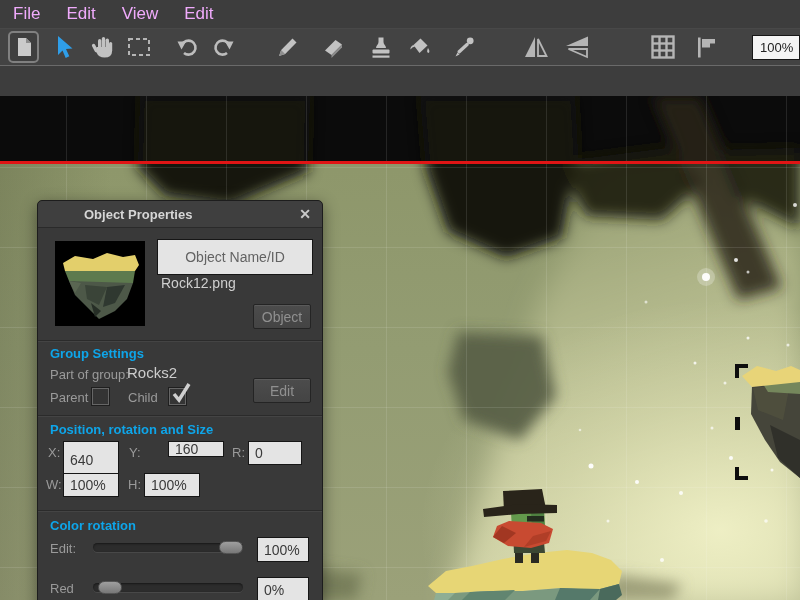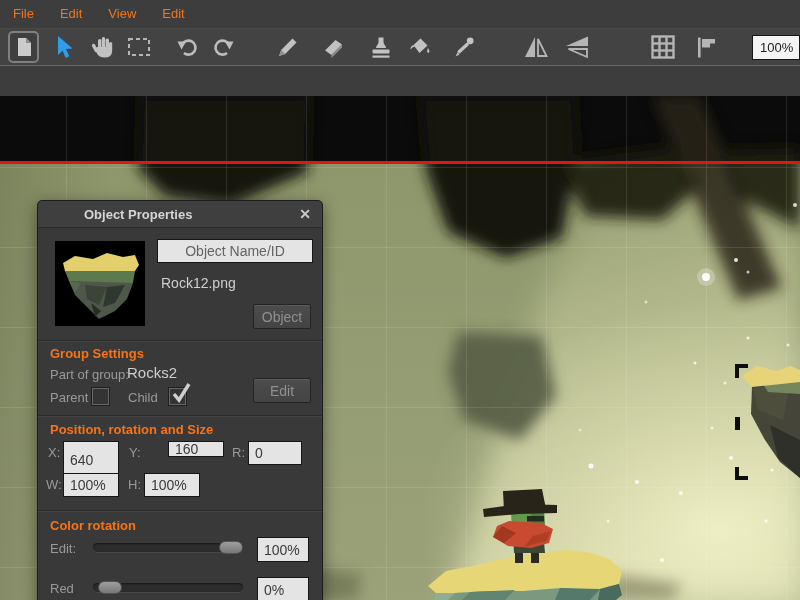--- a/index.html
+++ b/index.html
@@ -4,21 +4,21 @@
 <style>
   html,body{margin:0;padding:0;background:#222;}
   #app{position:relative;width:800px;height:600px;overflow:hidden;
        font-family:"Liberation Sans",sans-serif;background:#3d3d3d;
        -webkit-user-select:none;user-select:none;}
   .abs{position:absolute;}
 
   
   .menubar{position:absolute;left:0;top:0;width:800px;height:28px;background:#3d3d3d;
            display:flex;align-items:center;}
-  .menu-item{color:#f97316;font-size:13px;padding:0 13px;line-height:28px;cursor:default;text-align:center;}
+  .menu-item{color:#f0abfc;font-size:17px;padding:0 13px;line-height:28px;cursor:default;text-align:center;}
 
   
   .toolbar{position:absolute;left:0;top:28px;width:800px;height:38px;background:#434343;
            border-top:1px solid #484848;border-bottom:1px solid #6a6a6a;
            display:flex;align-items:center;box-sizing:border-box;}
   .tool{width:36px;height:34px;background:transparent;border:none;padding:0;margin:0;
         display:flex;align-items:center;justify-content:center;}
   .tool svg{display:block;}
   .tool.boxed{width:32px;height:32px;border:2px solid #808080;border-radius:5px;background:#3f3f3f;box-sizing:border-box;}
   .zoom-field{width:48px;height:25px;background:#f4f4f4;border:1px solid #161616;
@@ -37,21 +37,21 @@
 
   
   .dialog{position:absolute;left:37px;top:200px;width:286px;height:414px;background:#393939;
           border:1px solid #1d1d1d;border-radius:5px 5px 0 0;
           box-shadow:0 4px 16px rgba(0,0,0,0.45);box-sizing:border-box;}
   .dlg-title{position:absolute;left:0;top:0;width:100%;height:27px;background:#3f3f3f;
              border-bottom:1px solid #2a2a2a;border-radius:5px 5px 0 0;box-sizing:border-box;padding-left:32px;}
   .dlg-title-text{color:#d6d6d6;font-size:13px;font-weight:bold;line-height:27px;margin-left:14px;}
   .dlg-close{position:absolute;right:11px;top:0;color:#c9c9c9;font-size:14px;font-weight:bold;line-height:27px;}
   .divider{position:absolute;left:0;width:100%;height:0;border-top:1px solid #2b2b2b;border-bottom:1px solid #444;}
-  .sec-h{color:#f97316;font-size:13px;font-weight:bold;}
+  .sec-h{color:#0ea5e9;font-size:13px;font-weight:bold;}
   .lbl{color:#9a9a9a;font-size:13px;}
   .val-lg{color:#cdcdcd;font-size:15px;}
   .filename{color:#cfcfcf;font-size:14px;}
   .field{background:#e4e4e4;border:1px solid #161616;color:#3a3a3a;
          font:14px "Liberation Sans",sans-serif;padding:0 6px;box-sizing:border-box;}
   .name-field{text-align:center;}
   .name-field::placeholder{color:#636363;opacity:1;}
   .btn{background:linear-gradient(#4c4c4c,#444);border:1px solid #242424;border-radius:2px;
        color:#909090;font:14px "Liberation Sans",sans-serif;box-shadow:inset 0 1px 0 #5a5a5a;}
   .checkbox{position:absolute;width:17px;height:17px;background:#343434;border:1px solid #666;
@@ -315,21 +315,21 @@
     <svg class="abs" style="left:17px;top:40px" width="90" height="85" viewBox="0 0 90 85">
       <rect width="90" height="85" fill="#000"></rect>
       <polygon points="8,22 20,15 38,18 52,12 68,16 80,14 84,24 80,30 10,30" fill="#e3cf6b"></polygon>
       <polygon points="10,30 80,30 78,42 40,44 14,40" fill="#5d7a4e"></polygon>
       <polygon points="14,40 78,42 72,58 60,70 44,78 34,68 20,54" fill="#4d5848"></polygon>
       <polygon points="30,44 52,46 44,64 32,58" fill="#3a4438"></polygon>
       <polygon points="52,46 70,44 60,62 48,66" fill="#2f3830"></polygon>
       <polygon points="36,62 46,70 40,76" fill="#262e26"></polygon>
       <polygon points="14,40 26,42 20,52" fill="#5a6652"></polygon>
     </svg>
-    <input class="field name-field abs" style="left: 119px; top: 38px; width: 156px; height: 24px;" placeholder="Object Name/ID">
+    <input class="field name-field abs" style="left: 119px; top: 38px; width: 156px; height: 36px;" placeholder="Object Name/ID">
     <div class="filename abs" style="left:123px;top:74px">Rock12.png</div>
     <button class="btn abs" style="left:215px;top:103px;width:58px;height:25px">Object</button>
 
     <div class="divider" style="top:139px"></div>
 
     <div class="sec-h abs" style="left:12px;top:145px">Group Settings</div>
     <span class="lbl abs" style="left:12px;top:166px">Part of group:</span>
     <span class="val-lg abs" style="left:89px;top:163px">Rocks2</span>
     <span class="lbl abs" style="left:12px;top:189px">Parent</span>
     <span class="checkbox" style="left:54px;top:187px">

